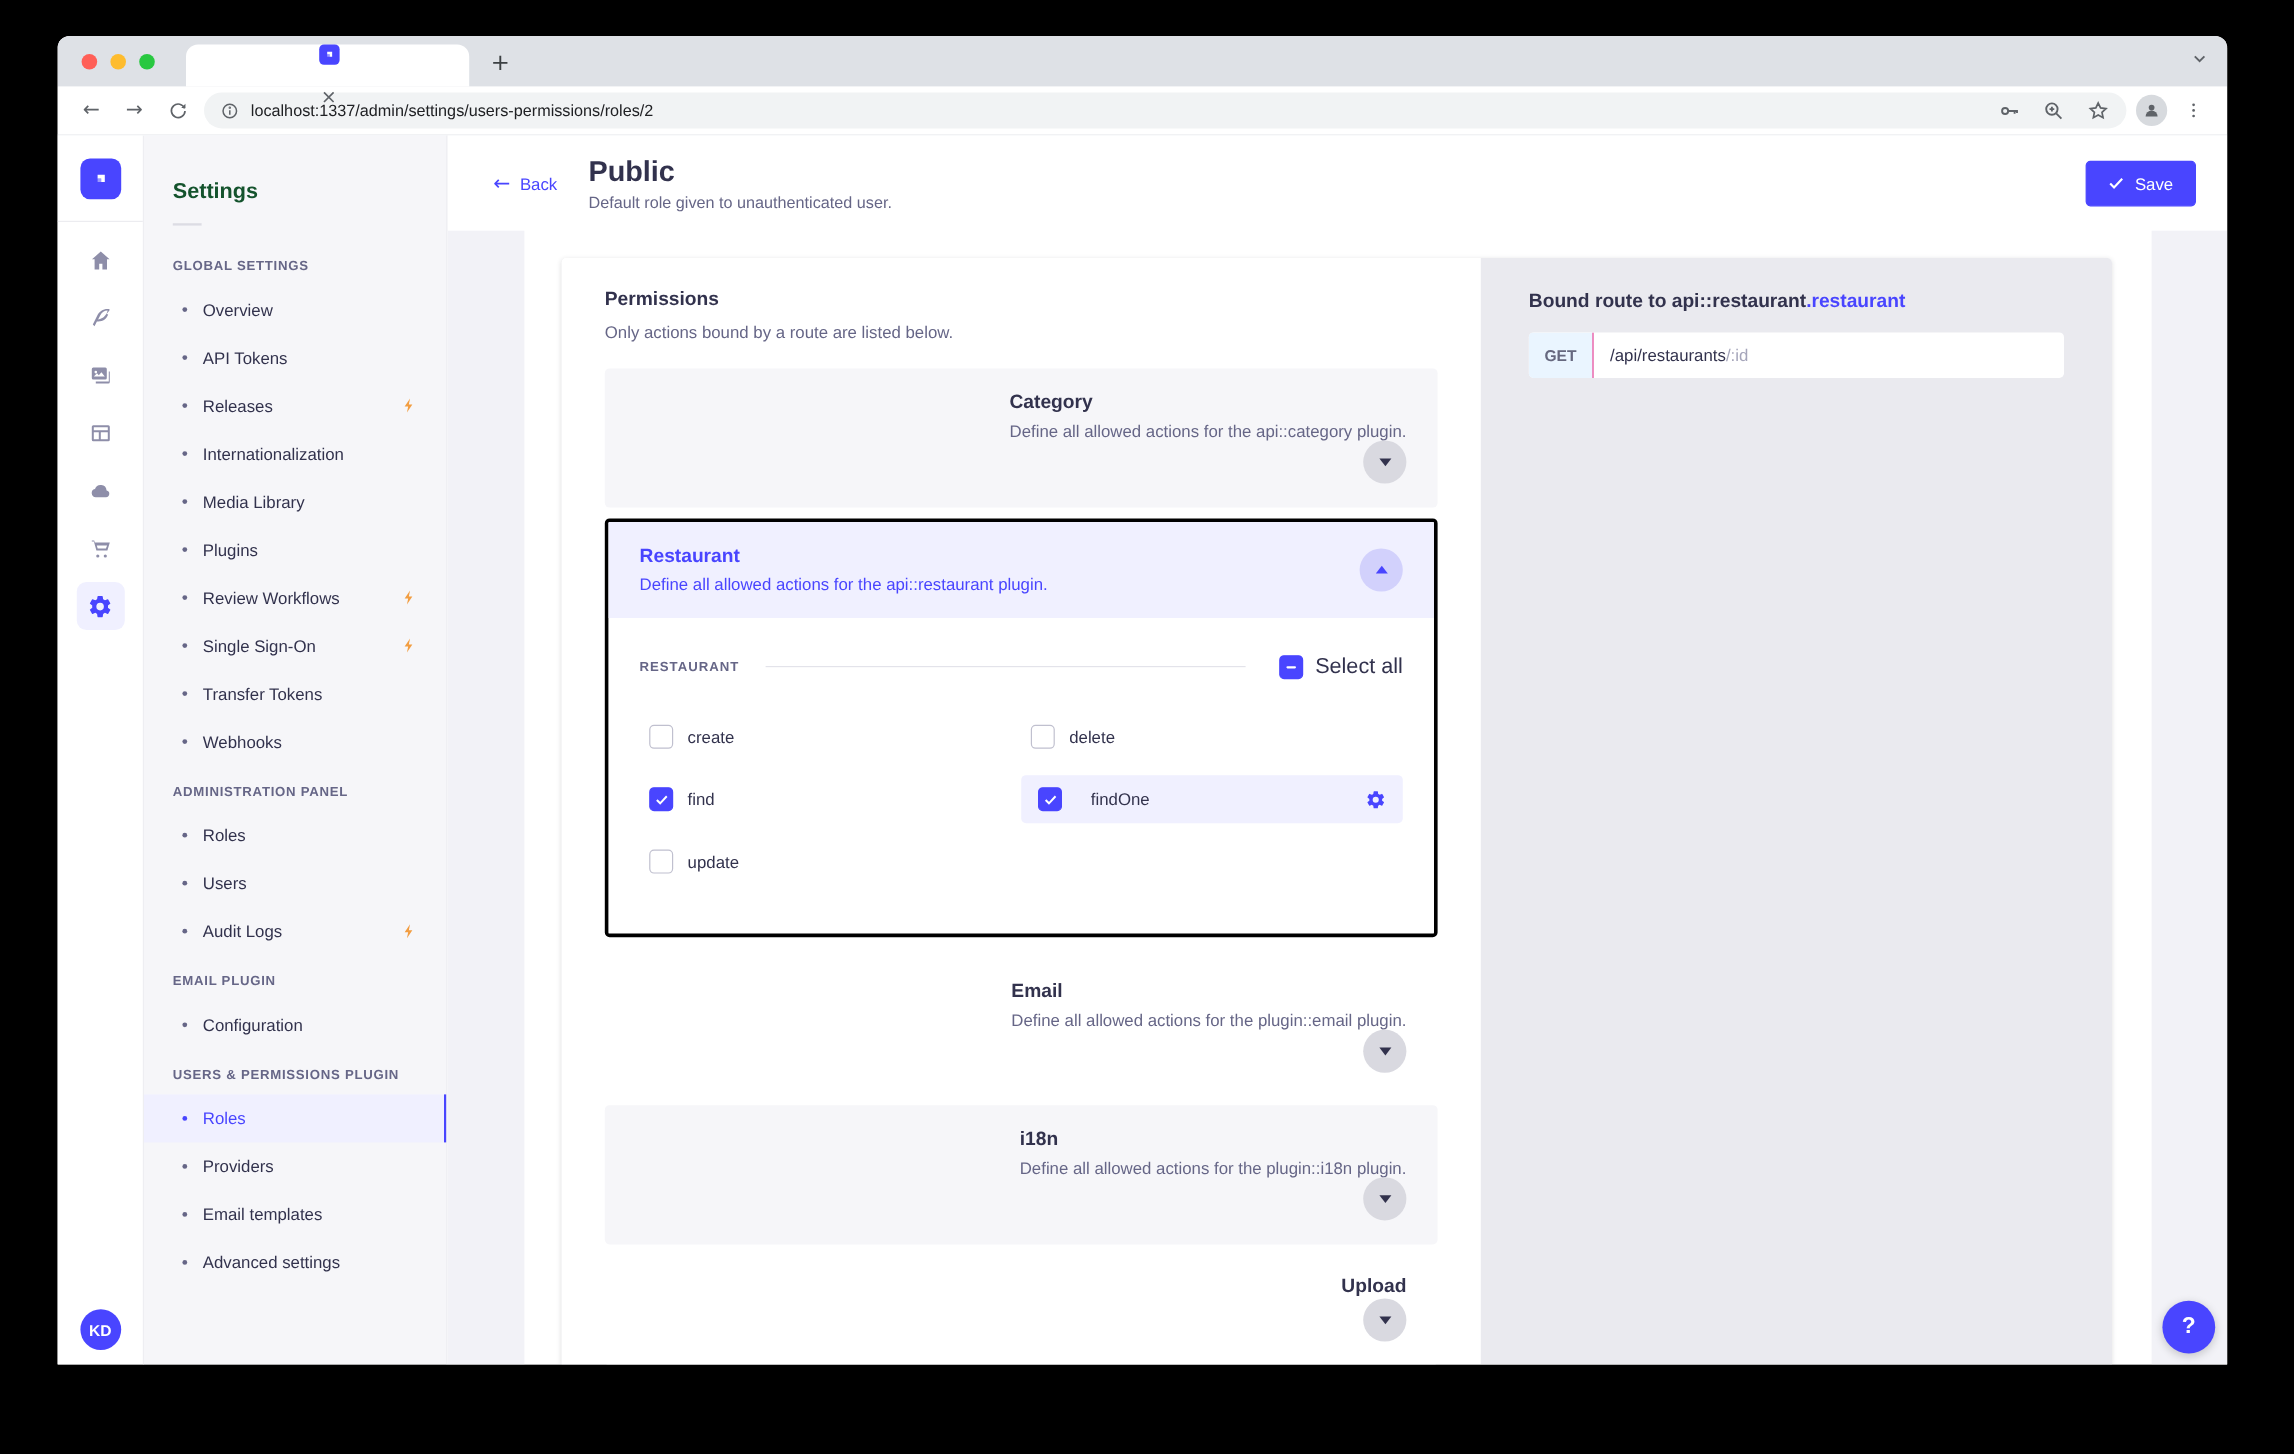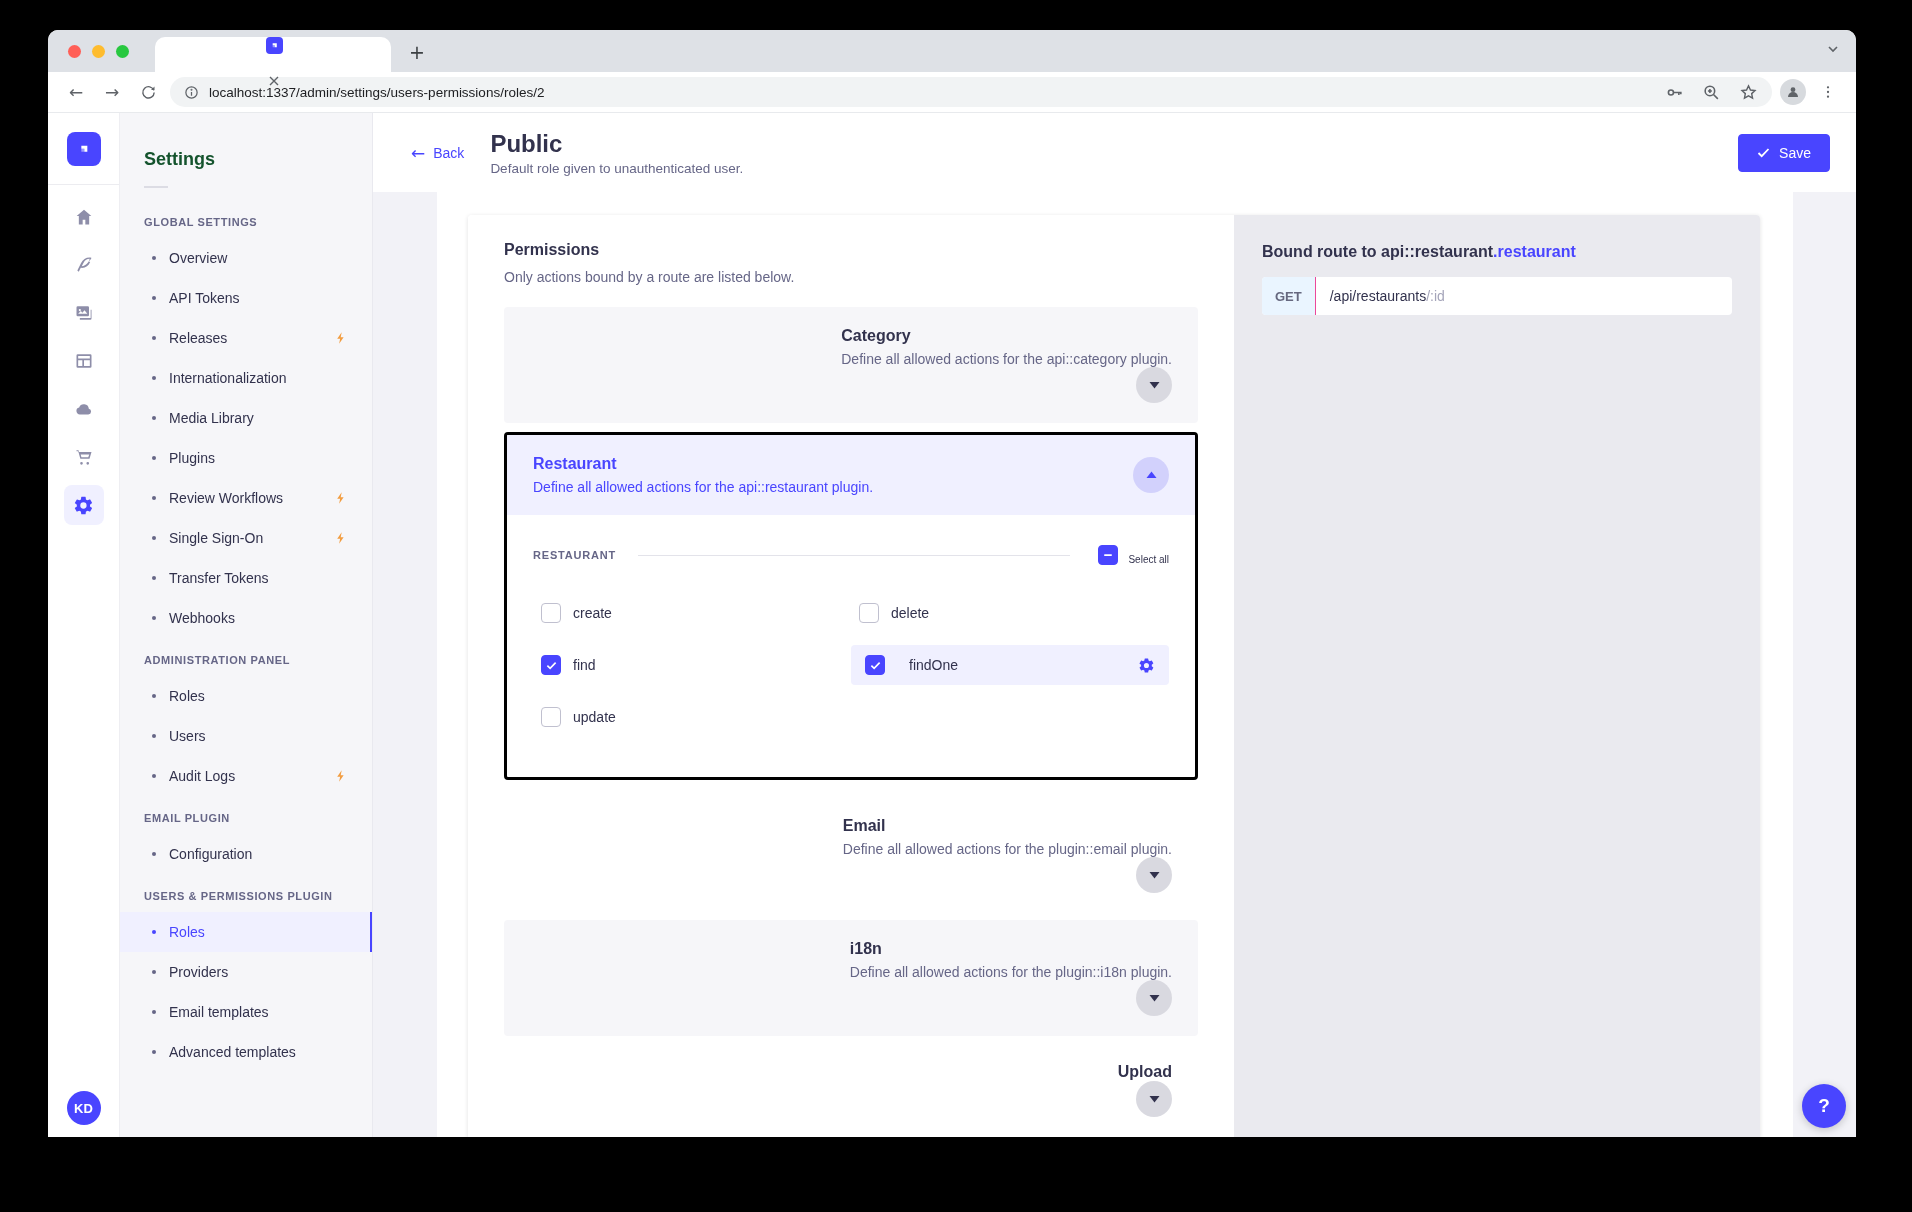--- a/index.html
+++ b/index.html
@@ -81,29 +81,29 @@
   .chev-btn { width:36px; height:36px; border-radius:50%; background:#d9d9e0; display:flex; align-items:center; justify-content:center; flex:none; cursor:default; }
   .chev-btn.purple { background:#d2d1fc; }
 
   .acc-expanded { border:3px solid #000000; border-radius:4px; background:#fff; overflow:hidden; margin:2px 0 10px; }
   .acc-exp-header { background:#f0f0ff; padding:20px 26px; display:flex; align-items:center; justify-content:space-between; }
   .acc-exp-header .acc-title, .acc-exp-header .acc-desc { color:#4945ff; }
   .acc-body { padding:22px 26px 36px; }
   .selrow { display:flex; align-items:center; margin-top:8px; }
   .group-label { font-size:11px; font-weight:bold; letter-spacing:.8px; color:#666687; flex:none; }
   .selline { flex:1; height:1px; background:#e3e3ea; margin:0 28px 0 22px; }
-  .selright { display:flex; align-items:flex-end; gap:10px; font-size:10px; color:#32324d; flex:none; }
+  .selright { display:flex; align-items:flex-end; gap:10px; font-size:18px; color:#32324d; flex:none; }
   .cbgrid { margin-top:24px; display:grid; grid-template-columns:1fr 1fr; row-gap:4px; }
   .cell { height:48px; display:flex; align-items:center; gap:12px; padding-left:8px; font-size:14px; color:#32324d; }
   .cell.hl { background:#f0f0ff; border-radius:4px; height:40px; align-self:center; padding:0 14px; }
   .cell.hl .gear { margin-left:auto; color:#4945ff; display:flex; }
   .cb { width:20px; height:20px; border-radius:4px; border:1px solid #c0c0cf; background:#fff; display:flex; align-items:center; justify-content:center; flex:none; cursor:default; }
   .cb.on, .cb.ind { background:#4945ff; border-color:#4945ff; }
 
-  .panel { flex:1; background:#eaeaef; padding:28px 28px; min-width:0; }
+  .panel { flex:1; background:#eaeaef; padding:28px 40px; min-width:0; }
   .panel-h { font-size:16px; font-weight:bold; color:#32324d; }
   .panel-h .accent { color:#4945ff; }
   .route { margin-top:16px; height:38px; background:#fff; border-radius:4px; display:flex; align-items:center; overflow:hidden; }
   .method { align-self:stretch; display:flex; align-items:center; padding:0 13px; background:#eaf5ff;
             border-right:1px solid #ec4899; color:#66687f; font-weight:bold; font-size:13px; flex:none; }
   .route-path { padding-left:14px; font-size:14px; color:#32324d; white-space:nowrap; }
   .route-path .param { color:#a5a5ba; }
 
   .help-fab { position:absolute; left:1754px; top:1054px; width:44px; height:44px; border-radius:50%; background:#4945ff;
               color:#fff; font-size:19px; font-weight:bold; display:flex; align-items:center; justify-content:center;
@@ -362,21 +362,21 @@
         <div class="nav-item">
             <span class="dot"></span>
             <span>Providers</span>
           </div>
         <div class="nav-item">
             <span class="dot"></span>
             <span>Email templates</span>
           </div>
         <div class="nav-item">
             <span class="dot"></span>
-            <span>Advanced templates</span>
+            <span>Advanced settings</span>
           </div>
       </div>
     </div>
 
     <div class="main">
       <div class="page-header">
         <span class="back-link">
           <span class="back-arrow">←</span>
           <span>Back</span>
         </span>

